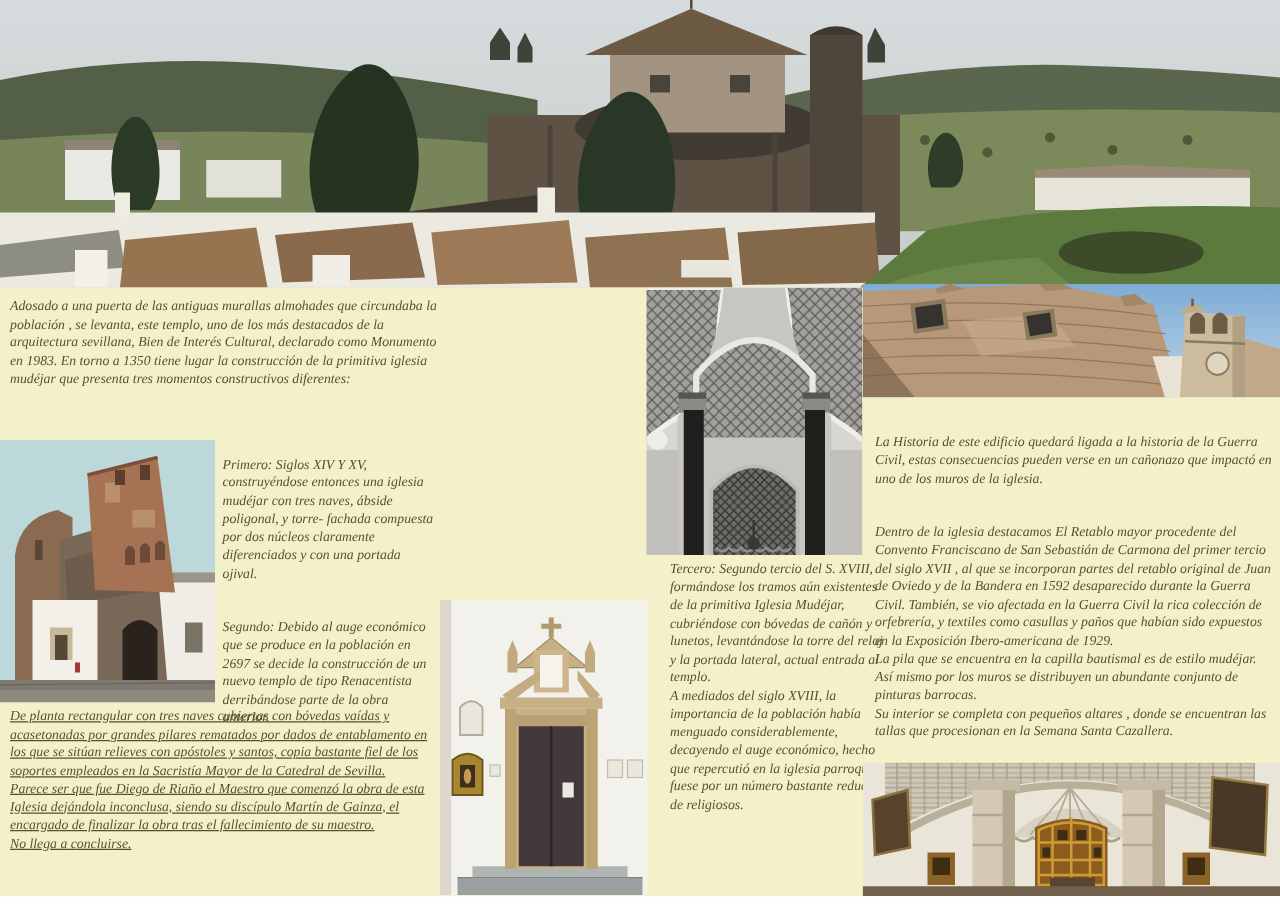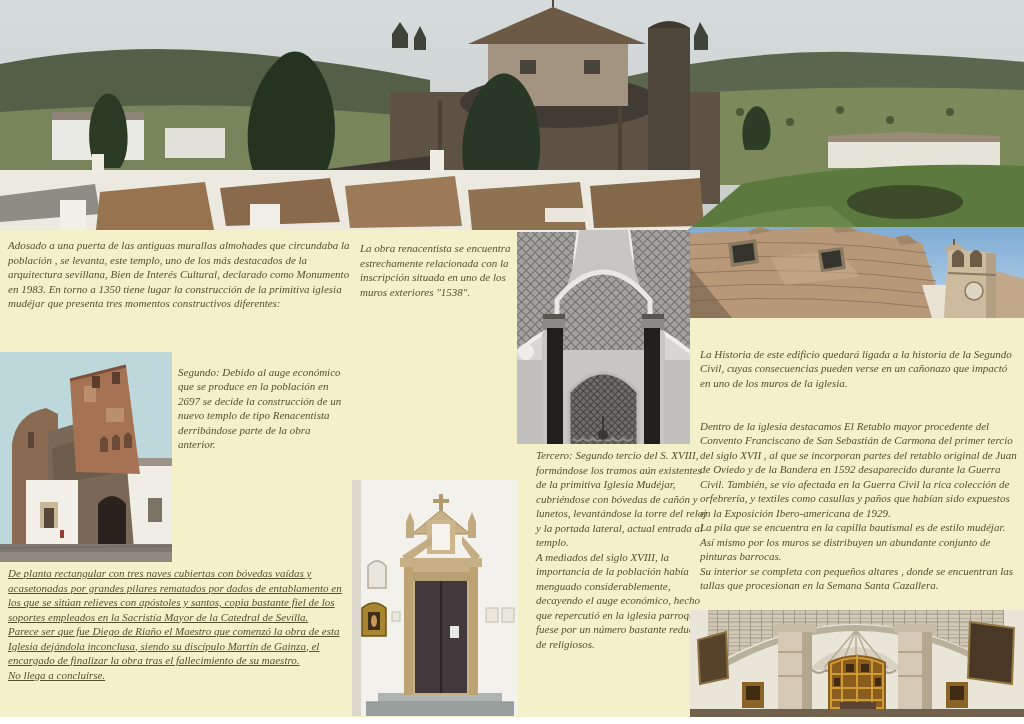--- a/index.html
+++ b/index.html
@@ -86,21 +86,20 @@
       <rect x="545" y="208" width="40" height="14" fill="#e9e7dd"></rect>
 
       <path d="M688,230 L742,184 Q860,160 1024,166 L1024,230 Z" fill="#5d7a3e"></path>
       <ellipse cx="905" cy="202" rx="58" ry="17" fill="#3d4b2a"></ellipse>
       <path d="M700,230 Q760,208 830,206 L860,230 Z" fill="#6b884a"></path>
     </svg>
   </div>
 
   <div class="txt" style="left:8px;top:238px;width:347px;">Adosado a una puerta de las antiguas murallas almohades que circundaba la población , se levanta, este templo, uno de los más destacados de la arquitectura sevillana, Bien de Interés Cultural, declarado como Monumento en 1983. En torno a 1350 tiene lugar la construcción de la primitiva iglesia mudéjar que presenta tres momentos constructivos diferentes:</div>
 
-  <div class="txt" style="left:360px;top:241px;width:153px;">La obra renacentista se encuentra estrechamente relacionada con la inscripción situada en uno de los muros exteriores "1538".</div>
 
 
   <div class="photo" style="left:0;top:352px;width:172px;height:210px;">
     <svg viewBox="0 0 172 210" preserveAspectRatio="none">
       <rect width="172" height="210" fill="#bcd8da"></rect>
 
       <rect x="128" y="112" width="44" height="84" fill="#efede5"></rect>
       <rect x="128" y="106" width="44" height="8" fill="#9c9488"></rect>
       <rect x="148" y="146" width="14" height="24" fill="#7b7466"></rect>
 
@@ -127,20 +126,21 @@
       <rect x="44" y="156" width="10" height="20" fill="#574738"></rect>
       <rect x="60" y="178" width="4" height="8" fill="#9c3a34"></rect>
 
       <rect x="0" y="192" width="172" height="18" fill="#7d7870"></rect>
       <rect x="0" y="200" width="172" height="10" fill="#8e8a80"></rect>
       <line x1="0" y1="196" x2="172" y2="194" stroke="#6a655d" stroke-width="1"></line>
     </svg>
   </div>
 
   <div class="txt" style="left:178px;top:350px;width:172px;">
+    <p>Primero: Siglos XIV Y XV, construyéndose entonces  una iglesia mudéjar con tres naves, ábside poligonal, y torre- fachada compuesta por dos núcleos claramente diferenciados y  con una portada ojival.</p>
     <p>Segundo: Debido al auge económico que se produce en la población en 2697 se decide la construcción de un nuevo templo de tipo Renacentista derribándose parte de la obra anterior.</p>
   </div>
 
   <div class="txt" style="left:8px;top:566px;width:348px;text-decoration:underline;">De planta rectangular con tres naves cubiertas con bóvedas vaídas y acasetonadas por grandes pilares rematados por dados de entablamento en los que se sitúan relieves con apóstoles y santos, copia bastante fiel de los soportes empleados en la Sacristía Mayor de la Catedral de Sevilla.
 Parece ser que fue  Diego de Riaño el Maestro que comenzó la obra de esta Iglesia dejándola inconclusa, siendo su discípulo Martín de Gainza, el encargado de finalizar la obra tras el fallecimiento de su maestro.
  No llega a concluirse.</div>
 
   <div class="photo" style="left:517px;top:230px;width:173px;height:214px;">
     <svg viewBox="0 0 173 214" preserveAspectRatio="none">
       <defs>
@@ -266,21 +266,21 @@
       <path d="M254,24 Q264,10 274,22 Z" fill="#c0ab8a"></path>
       <line x1="264" y1="12" x2="264" y2="18" stroke="#6e5c44" stroke-width="2"></line>
       <line x1="258" y1="46" x2="306" y2="48" stroke="#8a7a5e" stroke-width="2"></line>
       <circle cx="284" cy="64" r="9" fill="#ded5c2" stroke="#8a7a5e" stroke-width="1.5"></circle>
 
       <polygon points="306,44 334,52 334,91 306,91" fill="#c2a88a"></polygon>
     </svg>
   </div>
 
   <div class="txt" style="left:700px;top:332px;width:320px;">
-    <p>La Historia de este edificio quedará ligada a la historia de la Segundo Civil, cuyas consecuencias pueden verse en un cañonazo que impactó en uno de los muros de la iglesia.</p>
+    <p>La Historia de este edificio quedará ligada a la historia de la Guerra Civil, estas consecuencias pueden verse en un cañonazo que impactó en uno de los muros de la iglesia.</p>
     <p>Dentro de la iglesia destacamos El Retablo mayor procedente del Convento Franciscano de San Sebastián de Carmona del primer tercio del siglo XVII , al que se incorporan partes del retablo original de Juan de Oviedo y de la Bandera en 1592 desaparecido durante la Guerra Civil. También, se vio afectada en la Guerra Civil la rica colección de orfebrería, y textiles como casullas y paños que habían sido expuestos en la Exposición Ibero-americana de 1929.
  La pila que se encuentra en la capilla bautismal es de estilo mudéjar.
 Así mismo por los muros se distribuyen un abundante conjunto de pinturas barrocas.
 Su interior se completa con pequeños altares , donde se encuentran las tallas que procesionan en la Semana Santa Cazallera.</p>
   </div>
 
   <div class="photo" style="left:690px;top:610px;width:334px;height:107px;">
     <svg viewBox="0 0 334 107" preserveAspectRatio="none">
       <defs>
         <pattern id="cff" width="11" height="8" patternUnits="userSpaceOnUse">

